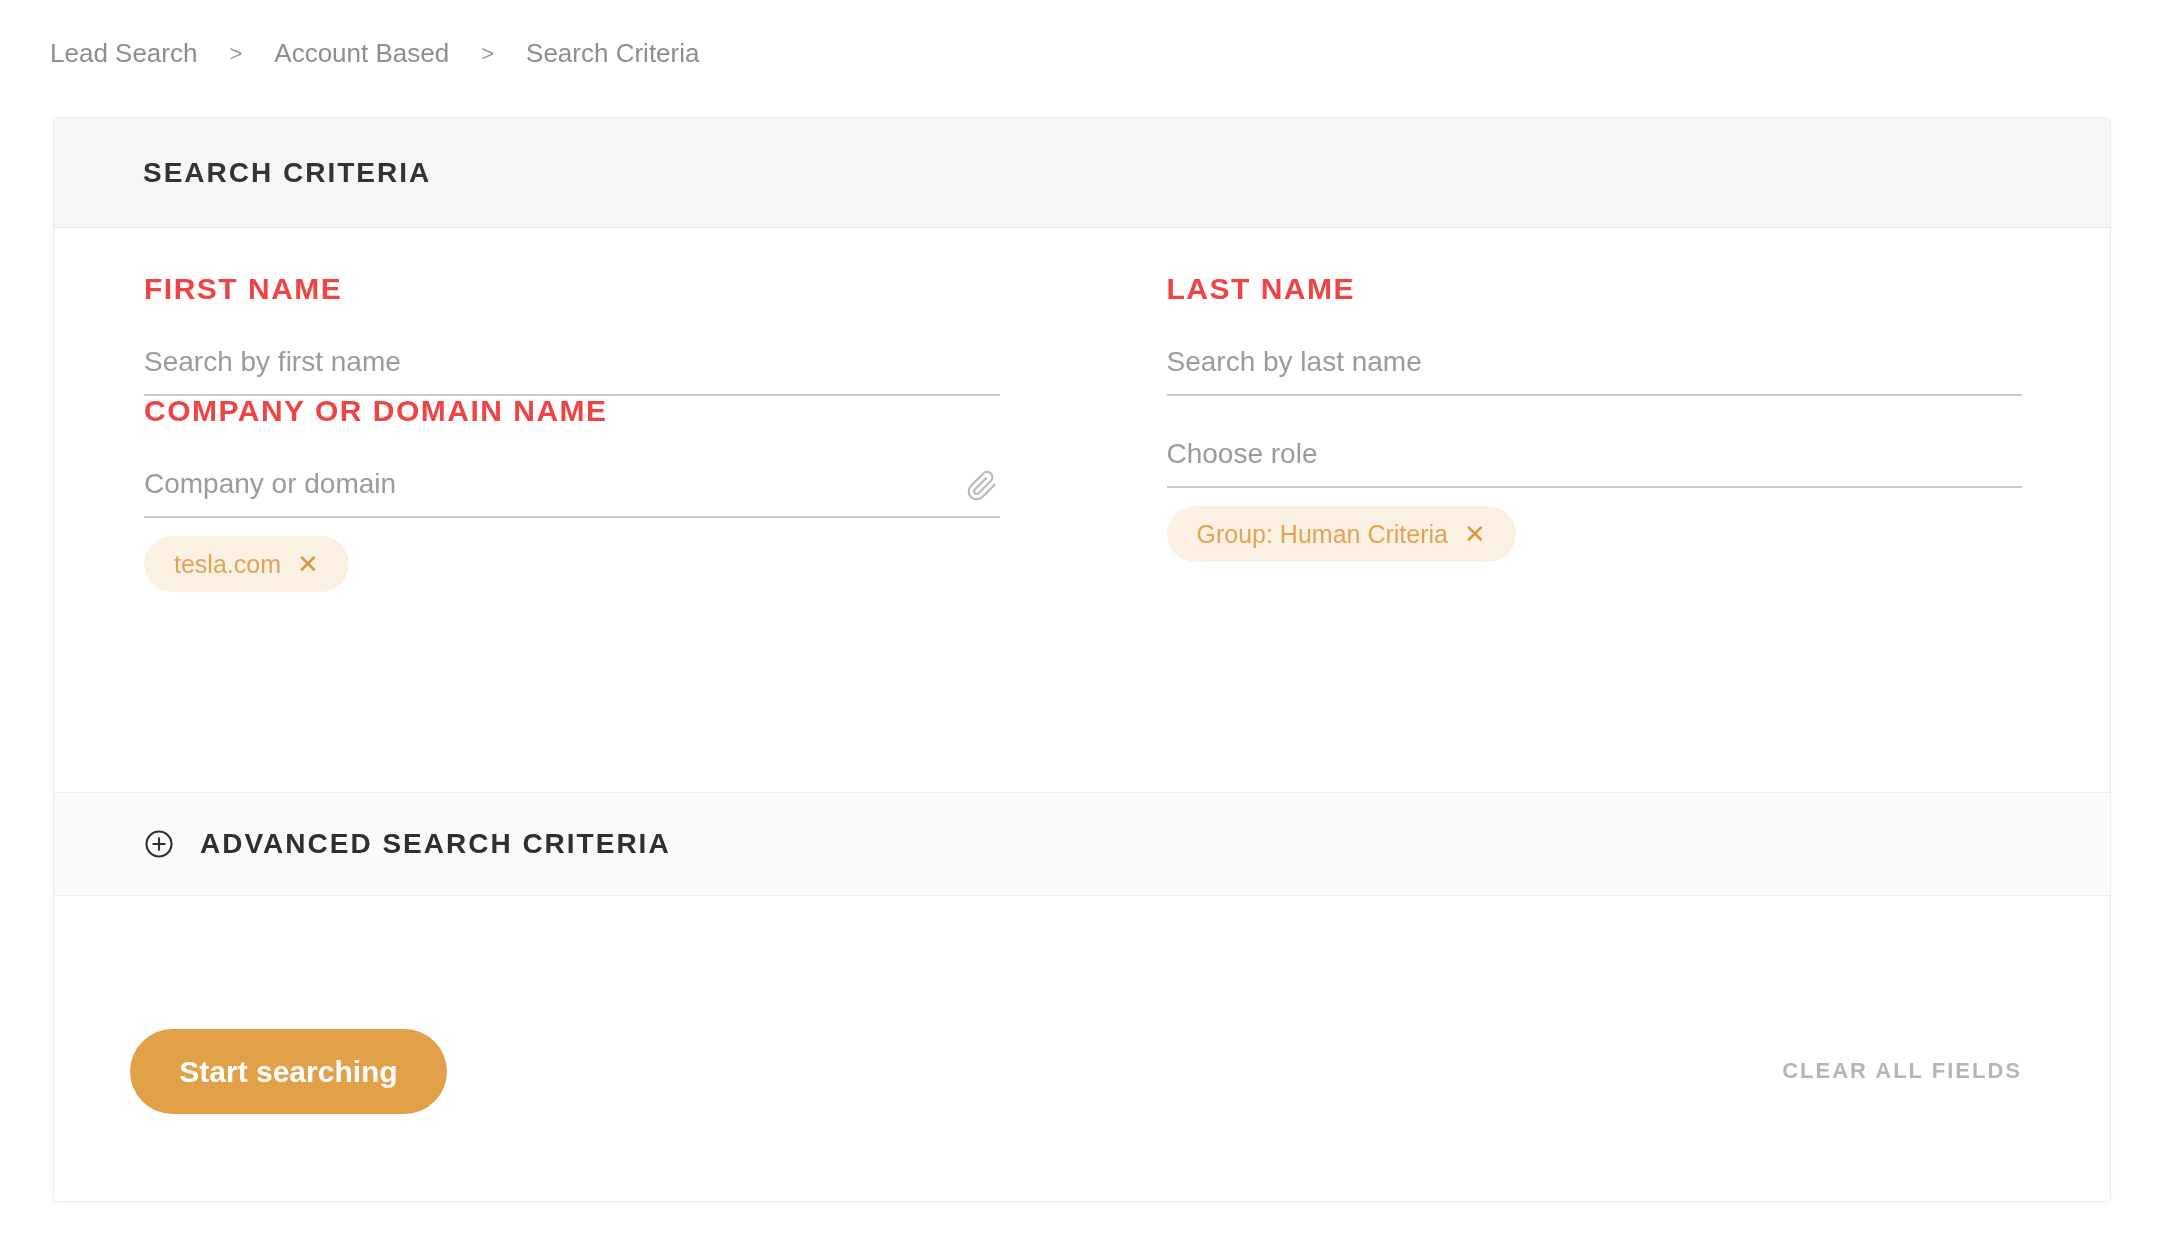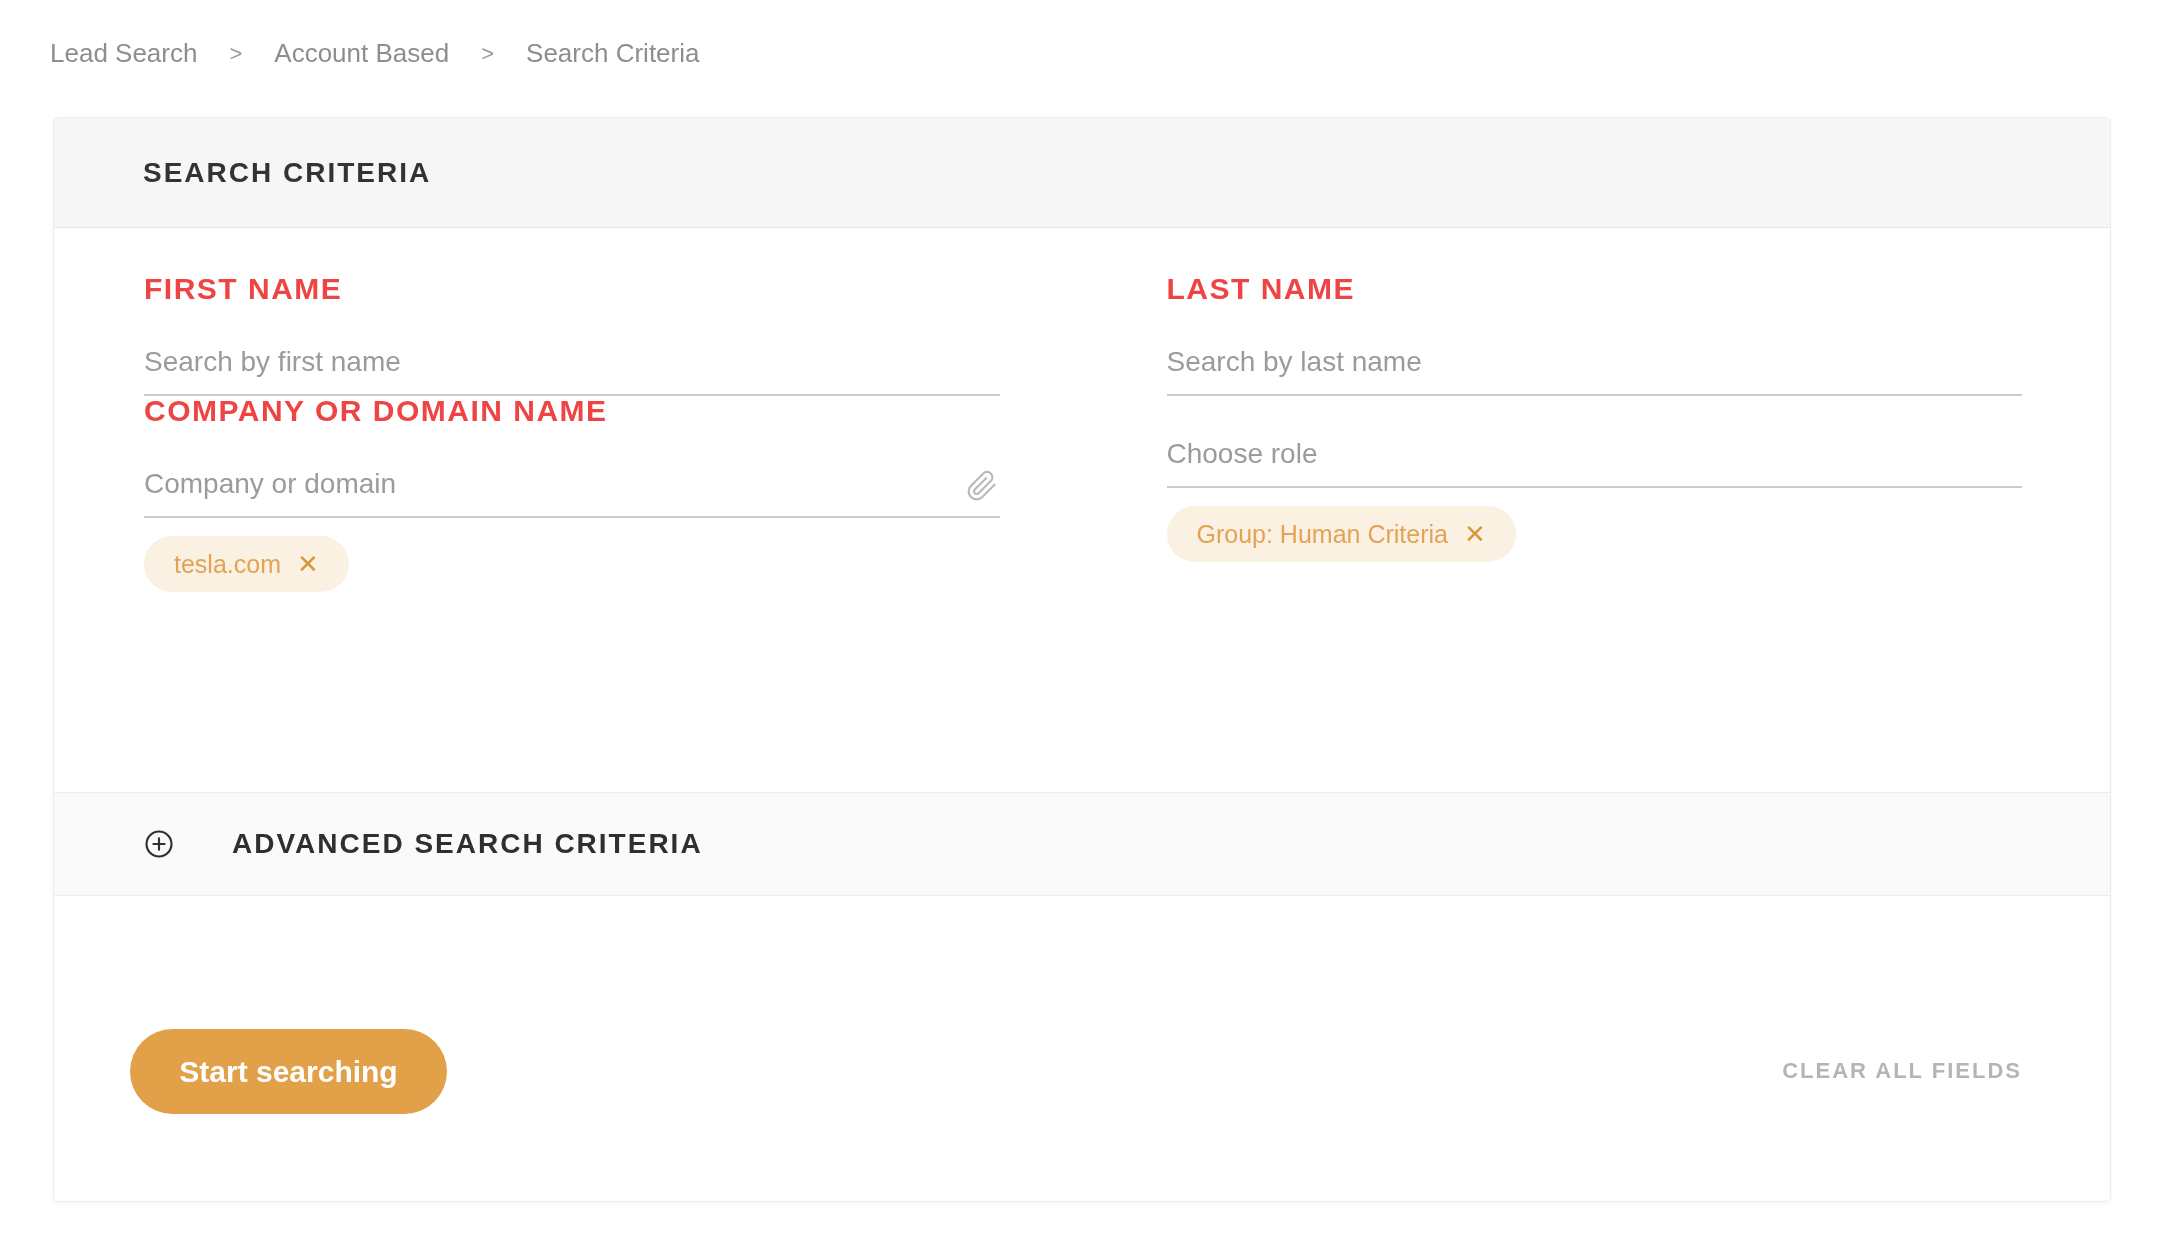--- a/index.html
+++ b/index.html
@@ -42,21 +42,21 @@
   .chip-row { margin-top:18px; display:flex; }
   .chip { display:inline-flex; align-items:center; height:56px; border-radius:28px;
           background:#faf1e2; padding:0 30px; font-size:25px; color:#e3a356;
           gap:16px; }
   .chip-x { font-family:"DejaVu Sans", sans-serif; font-weight:700; font-size:26px;
             color:#d6983b; cursor:pointer; line-height:1; }
 
   
   .advanced { height:104px; background:#fafafa; border-top:1px solid #ececec;
               border-bottom:1px solid #ececec; display:flex; align-items:center;
-              padding-left:90px; cursor:pointer;gap:32px; }
+              padding-left:90px; cursor:pointer; }
   .plus-icon { width:30px; height:30px; color:#2f2f2f; flex:none; }
   .advanced-label { margin-left:26px; font-size:28px; font-weight:700;
                     letter-spacing:2px; color:#2f2f2f; }
 
   
   .actions { position:relative; height:306px; background:#ffffff; }
   .start-btn { position:absolute; left:76px; top:133px; width:317px; height:85px;
                border:none; border-radius:43px; background:#e2a149; color:#ffffff;
                font-size:30px; font-weight:700; cursor:pointer;
                font-family:"Liberation Sans", sans-serif; }

